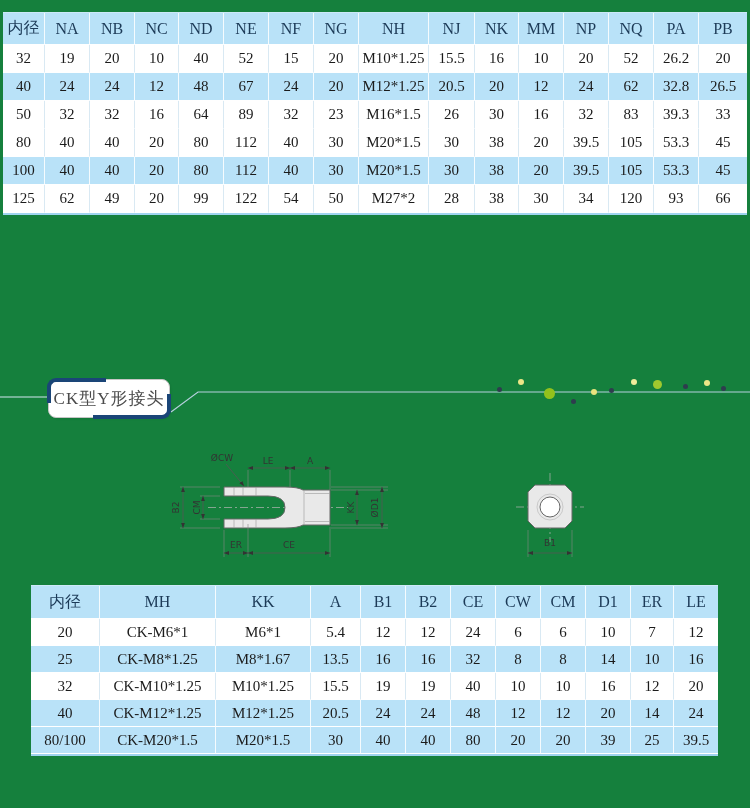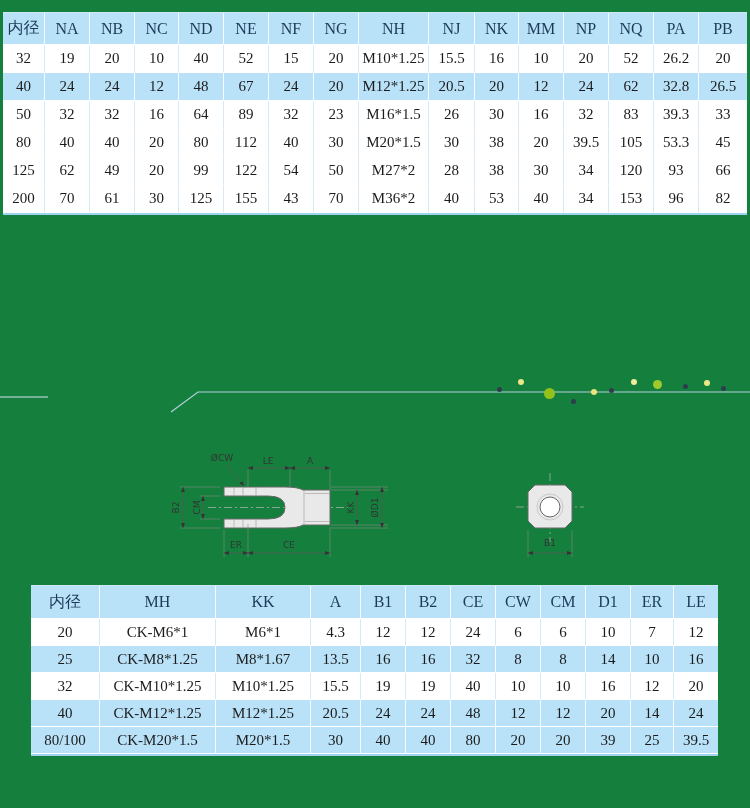--- a/index.html
+++ b/index.html
@@ -172,64 +172,67 @@
           <td>30</td>
           <td>M20*1.5</td>
           <td>30</td>
           <td>38</td>
           <td>20</td>
           <td>39.5</td>
           <td>105</td>
           <td>53.3</td>
           <td>45</td>
         </tr>
+        <tr class="alt">
+          <td>100</td>
+          <td>40</td>
+          <td>40</td>
+          <td>20</td>
+          <td>80</td>
+          <td>112</td>
+          <td>40</td>
+          <td>30</td>
+          <td>M20*1.5</td>
+          <td>30</td>
+          <td>38</td>
+          <td>20</td>
+          <td>39.5</td>
+          <td>105</td>
+          <td>53.3</td>
+          <td>45</td>
+        </tr>
         <tr>
           <td>125</td>
           <td>62</td>
           <td>49</td>
           <td>20</td>
           <td>99</td>
           <td>122</td>
           <td>54</td>
           <td>50</td>
           <td>M27*2</td>
           <td>28</td>
           <td>38</td>
           <td>30</td>
           <td>34</td>
           <td>120</td>
           <td>93</td>
           <td>66</td>
         </tr>
-        <tr>
-          <td>200</td>
-          <td>70</td>
-          <td>61</td>
-          <td>30</td>
-          <td>125</td>
-          <td>155</td>
-          <td>43</td>
-          <td>70</td>
-          <td>M36*2</td>
-          <td>40</td>
-          <td>53</td>
-          <td>40</td>
-          <td>34</td>
-          <td>153</td>
-          <td>96</td>
-          <td>82</td>
-        </tr>
       </tbody>
   </table>
 
   <svg id="connector">
     <line x1="0" y1="12" x2="48" y2="12" stroke="#d4e6f1" stroke-width="1"></line>
     <polyline points="171,27 198,7 750,7" fill="none" stroke="#b5cfdd" stroke-width="1.2"></polyline>
   </svg>
 
+  <div class="tbox">
+    <span>CK型Y形接头</span>
+  </div>
 
   <div id="dots">
       <div class="dot" style="left: 497px; top: 387px; width: 5px; height: 5px; background: rgb(46, 61, 78);"></div>
       <div class="dot" style="left: 518px; top: 379px; width: 6px; height: 6px; background: rgb(236, 230, 135);"></div>
       <div class="dot" style="left: 544px; top: 388px; width: 11px; height: 11px; background: rgb(147, 193, 28);"></div>
       <div class="dot" style="left: 571px; top: 399px; width: 5px; height: 5px; background: rgb(46, 61, 78);"></div>
       <div class="dot" style="left: 591px; top: 389px; width: 6px; height: 6px; background: rgb(232, 227, 125);"></div>
       <div class="dot" style="left: 609px; top: 388px; width: 5px; height: 5px; background: rgb(46, 61, 78);"></div>
       <div class="dot" style="left: 631px; top: 379px; width: 6px; height: 6px; background: rgb(240, 236, 155);"></div>
       <div class="dot" style="left: 653px; top: 380px; width: 9px; height: 9px; background: rgb(160, 201, 46);"></div>
@@ -335,21 +338,21 @@
           <th>D1</th>
           <th>ER</th>
           <th>LE</th>
         </tr>
       </thead>
     <tbody>
         <tr>
           <td>20</td>
           <td>CK-M6*1</td>
           <td>M6*1</td>
-          <td>4.3</td>
+          <td>5.4</td>
           <td>12</td>
           <td>12</td>
           <td>24</td>
           <td>6</td>
           <td>6</td>
           <td>10</td>
           <td>7</td>
           <td>12</td>
         </tr>
         <tr class="alt">

